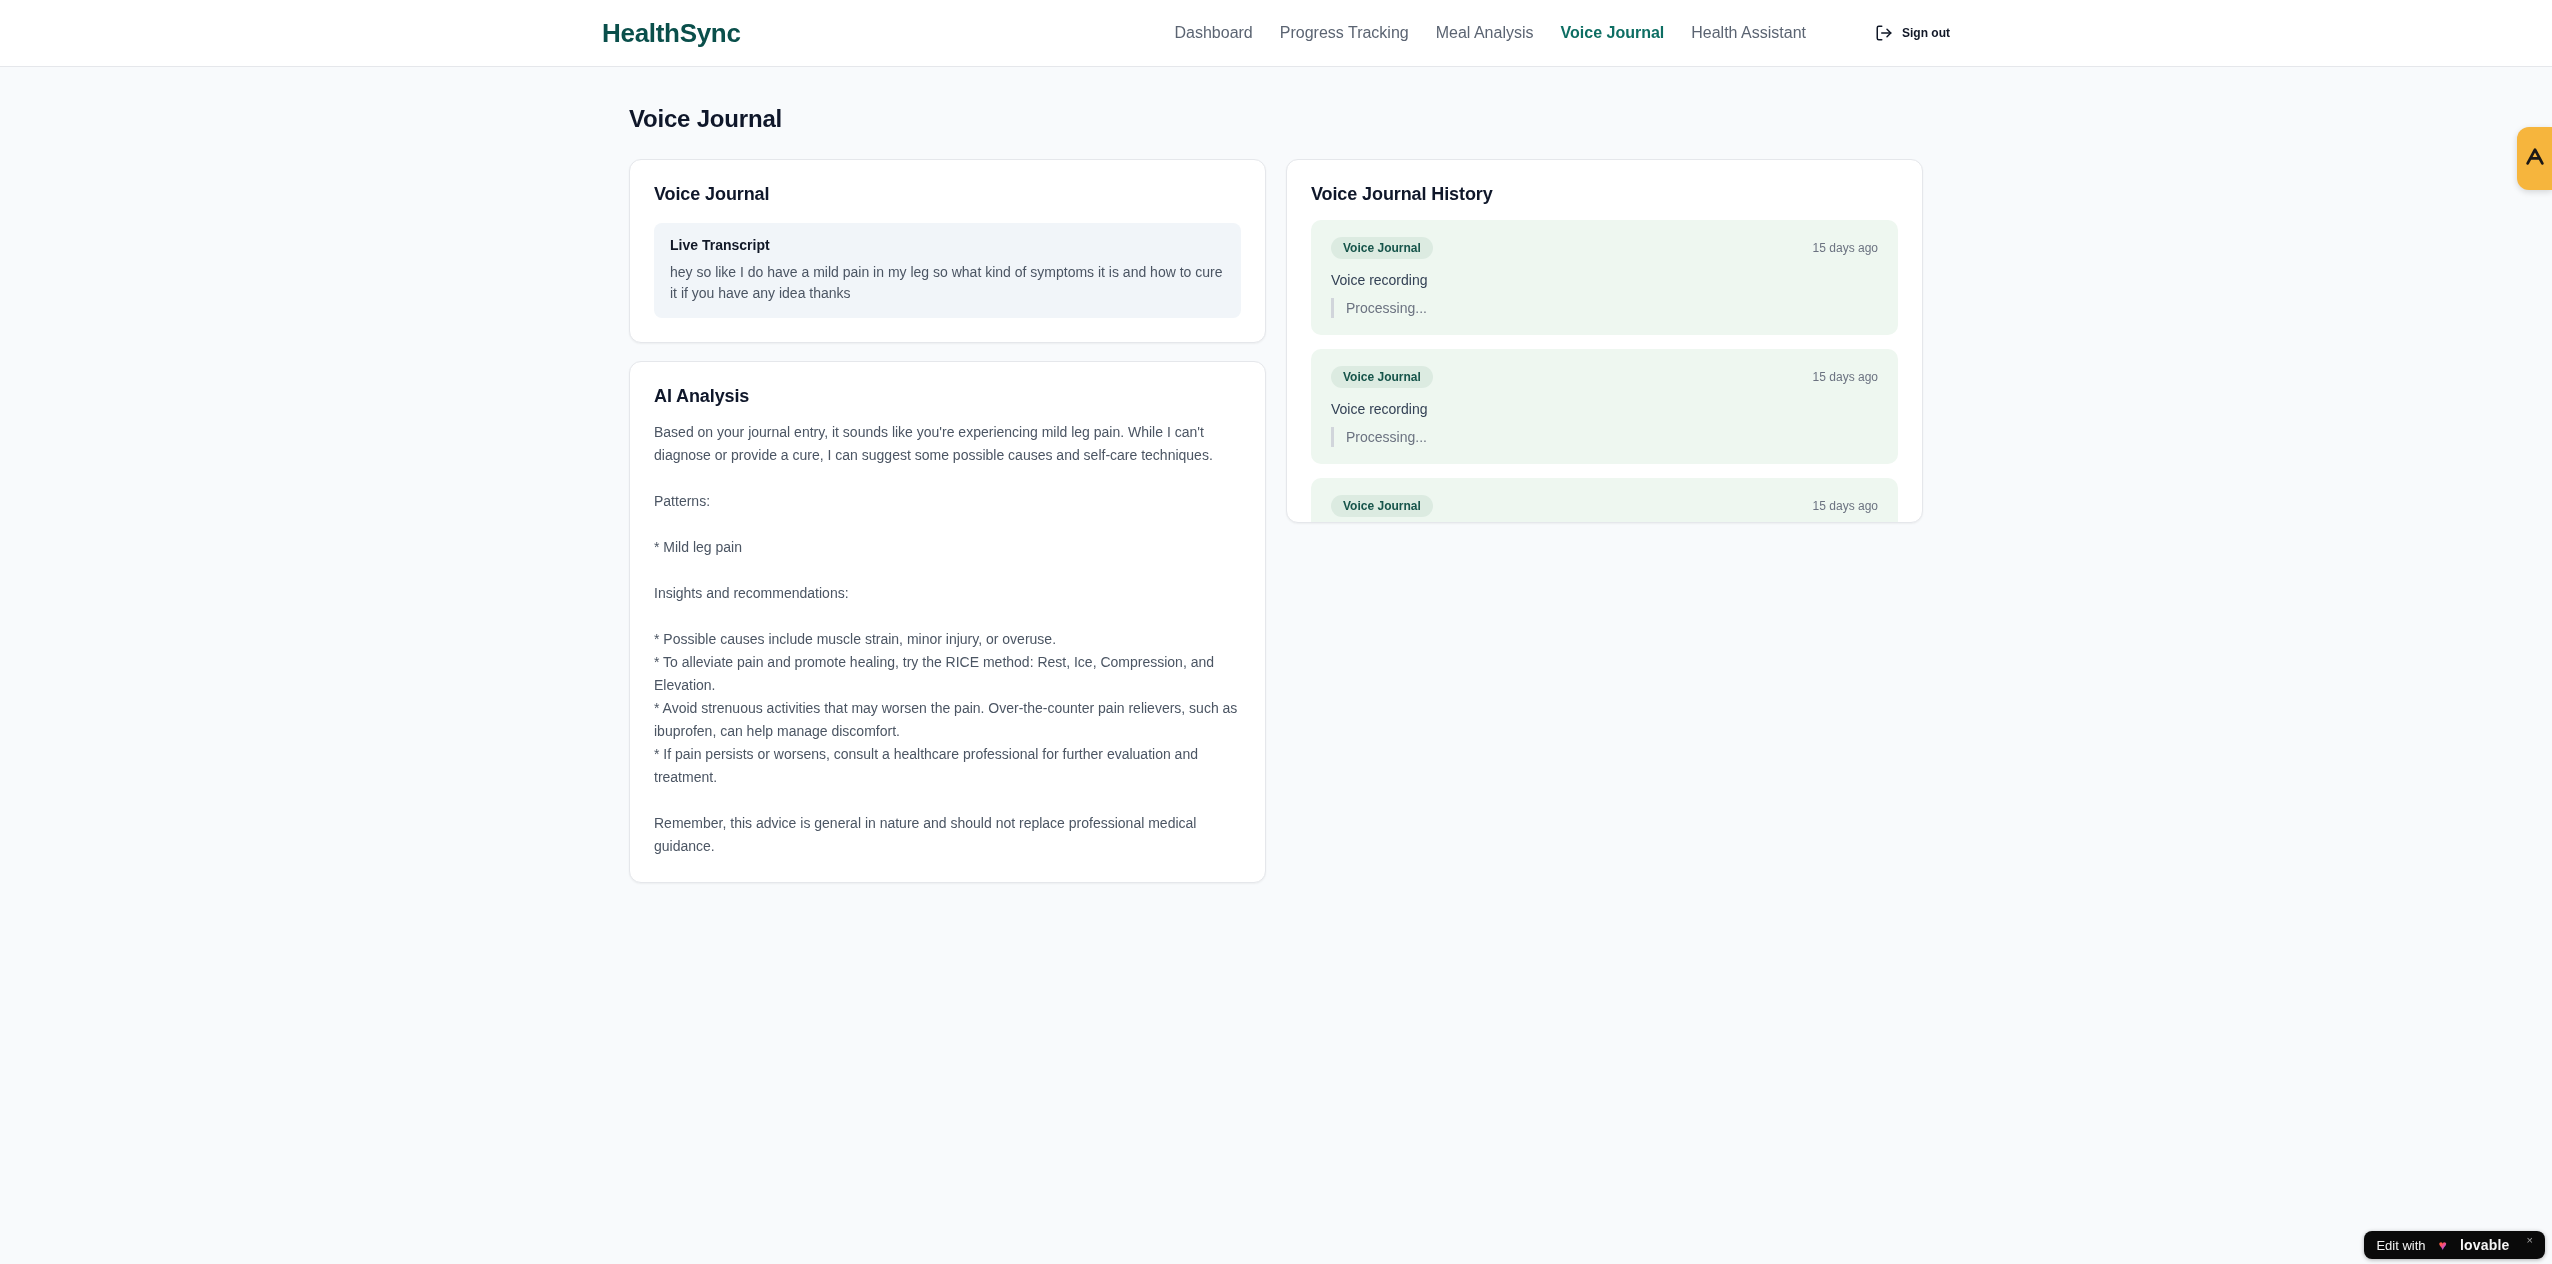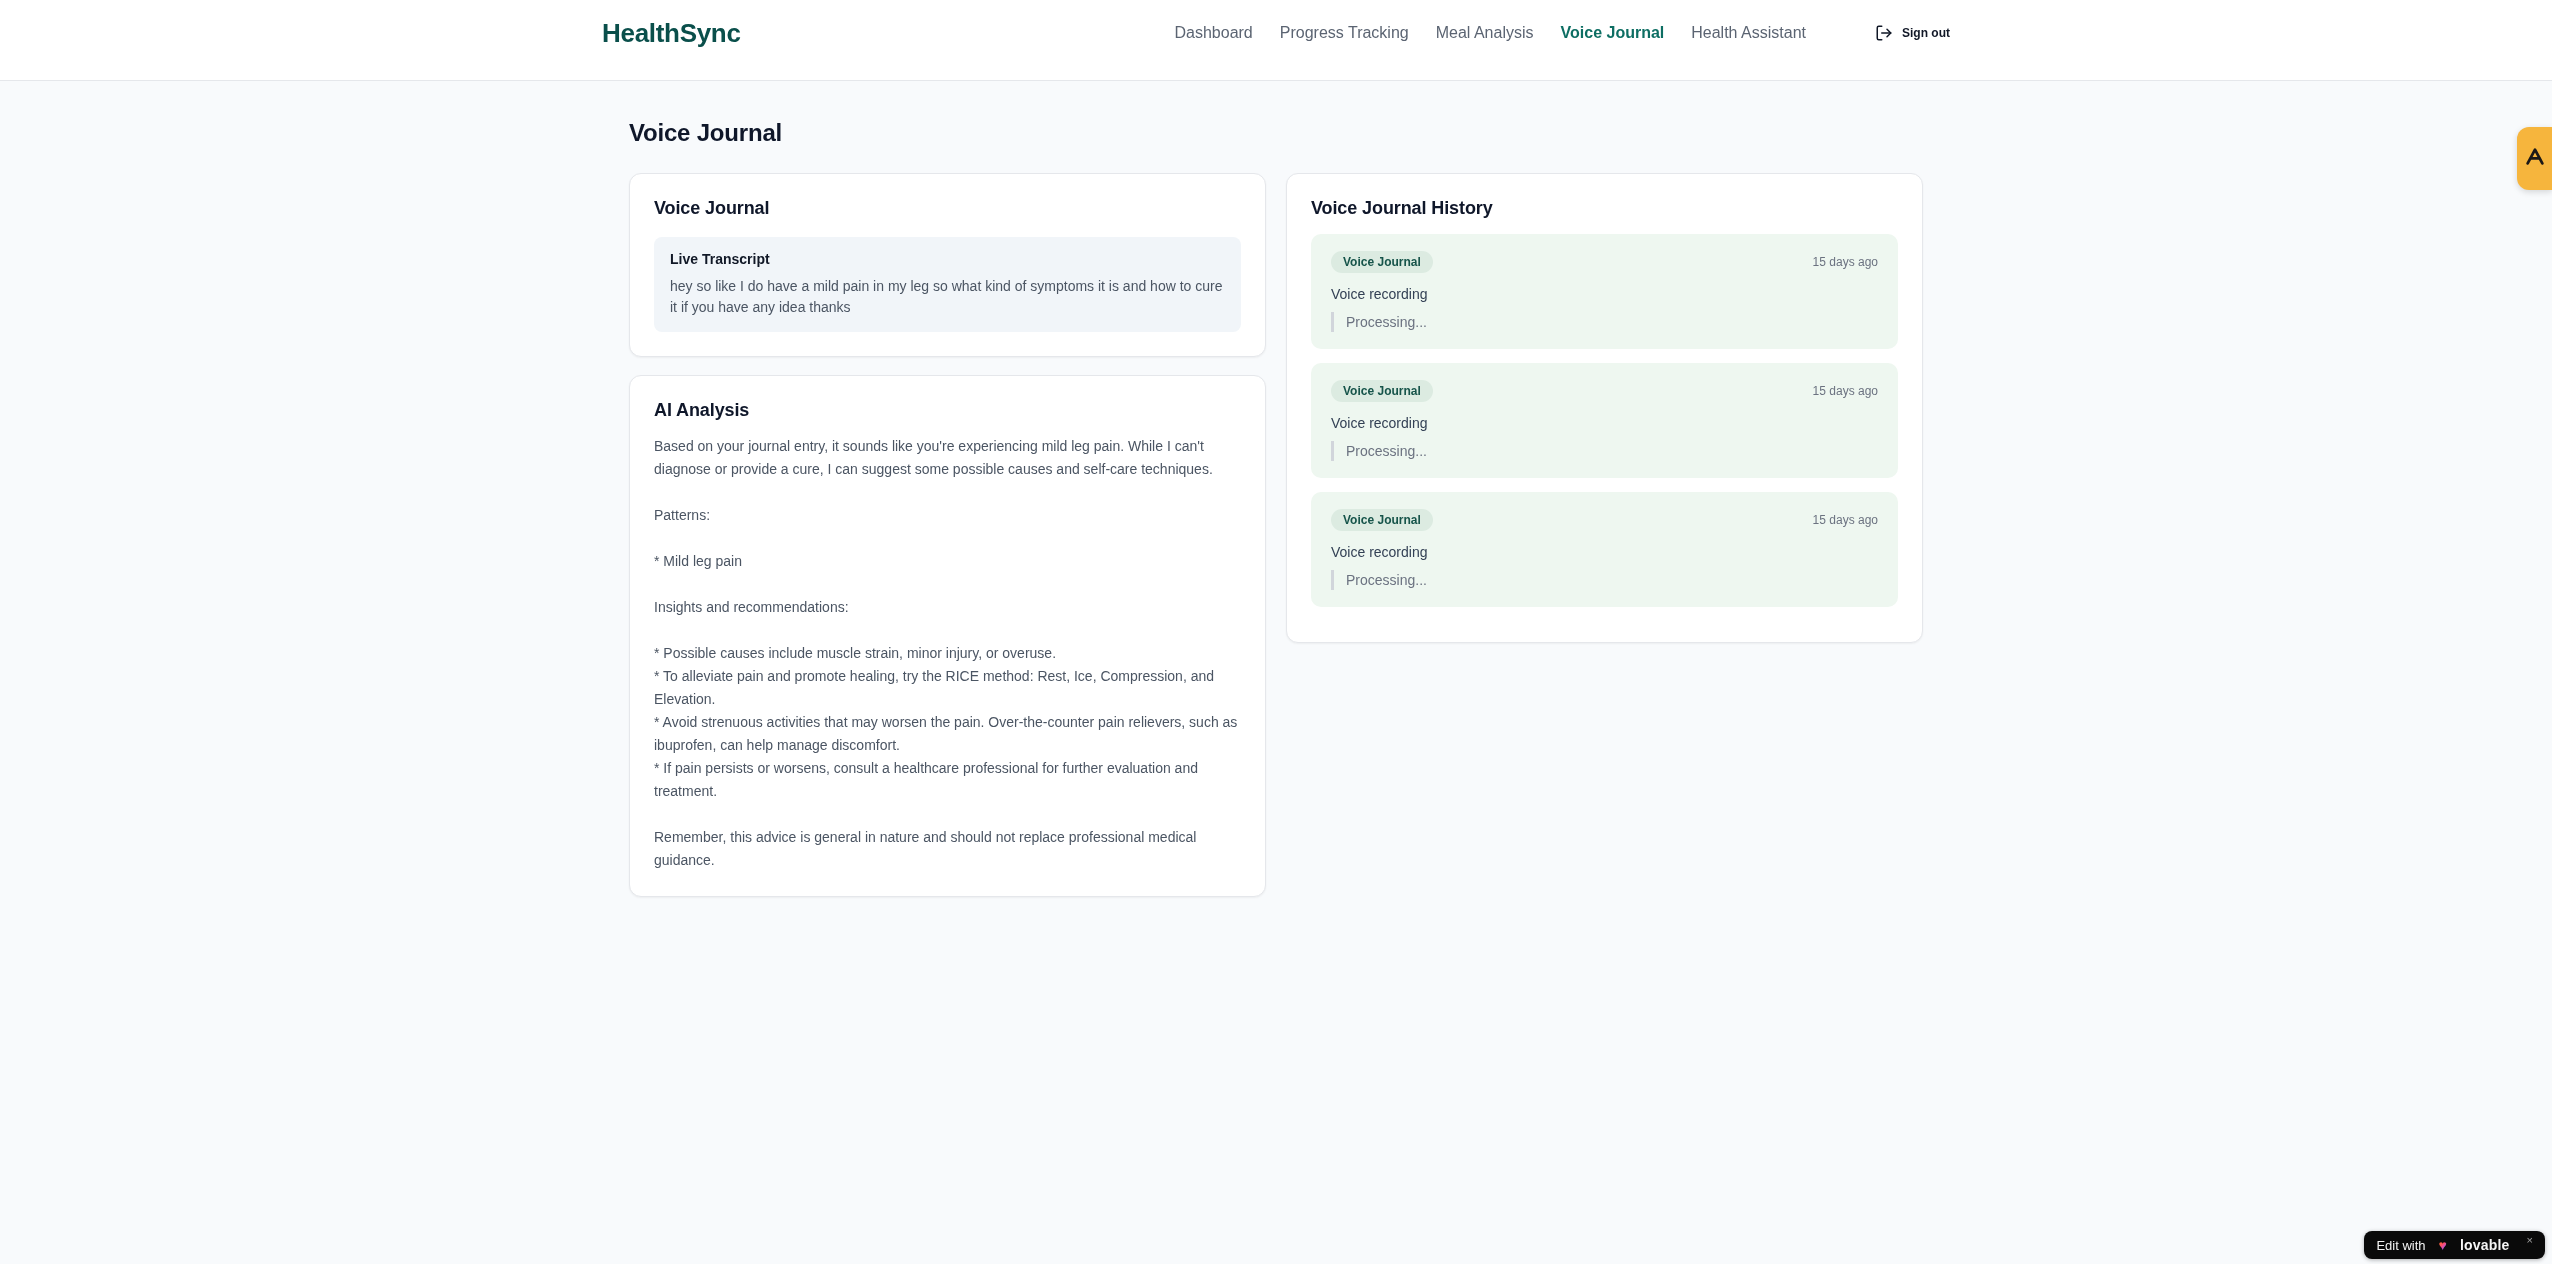--- a/index.html
+++ b/index.html
@@ -22,21 +22,21 @@
   *{margin:0;padding:0;box-sizing:border-box;}
   html,body{width:2552px;height:1264px;overflow:hidden;}
   body{
     font-family:"Liberation Sans","DejaVu Sans",sans-serif;
     background:var(--page-bg);
     color:var(--ink);
     position:relative;
   }
   
   .header{
-    height:81px;background:#ffffff;border-bottom:1px solid var(--card-border);
+    height:67px;background:#ffffff;border-bottom:1px solid var(--card-border);
   }
   .header-inner{
     width:1348px;margin:0 auto;height:66px;
     display:flex;align-items:center;justify-content:space-between;
   }
   .logo{font-size:26px;font-weight:700;color:var(--brand);letter-spacing:-0.3px;cursor:pointer;}
   .nav{display:flex;align-items:center;gap:27px;margin-left:32px;}
   .nav a{font-size:16px;font-weight:500;color:var(--nav-idle);text-decoration:none;cursor:pointer;}
   .nav a.active{color:var(--nav-active);font-weight:600;}
   .signout{
@@ -62,21 +62,21 @@
     box-shadow:0 0 0 4px #fff inset;
   }
   .tap-hint{font-size:14px;color:var(--muted);margin-top:19px;}
   .transcript-box{background:var(--box-bg);border-radius:8px;padding:14px 16px;margin-top:18px;text-align:left;}
   .transcript-box h3{font-size:14px;font-weight:700;color:#111827;}
   .transcript-text{font-size:14px;line-height:21px;color:var(--body);margin-top:9px;}
   
   .analysis-card{margin-top:18px;}
   .analysis-body{font-size:14px;line-height:23px;color:var(--body);margin-top:14px;white-space:pre-line;}
   
-  .history-card{height:470px;overflow:hidden;}
+  .history-card{height:364px;overflow:hidden;}
   .entries{margin-top:15px;}
   .entry{
     background:var(--entry-bg);border-radius:10px;padding:17px 20px;margin-bottom:14px;
   }
   .entry-top{display:flex;align-items:center;justify-content:space-between;}
   .entry-badge{
     display:inline-block;background:var(--badge-bg);color:var(--badge-text);
     font-size:12px;font-weight:700;padding:4px 12px;border-radius:999px;
   }
   .entry-time{font-size:12px;color:var(--muted);}

